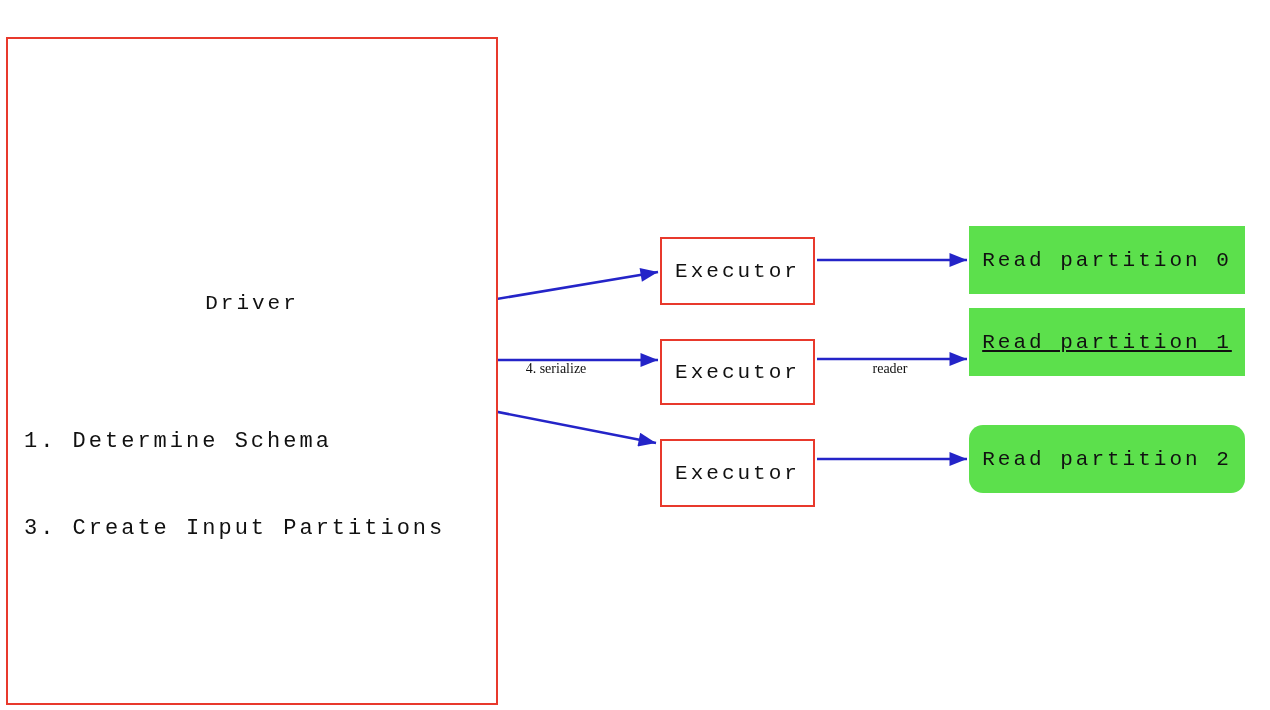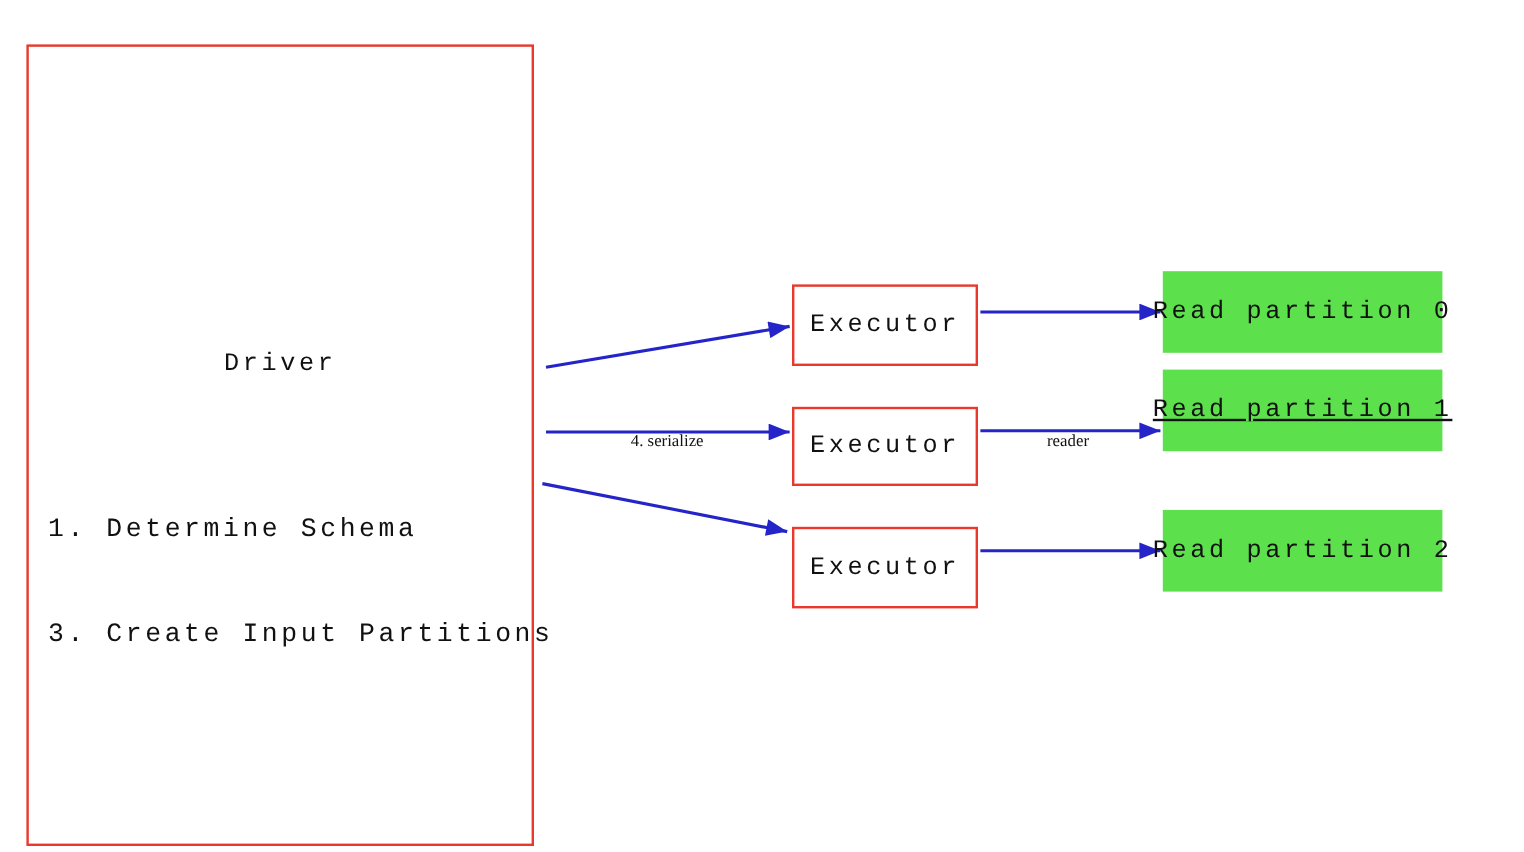--- a/index.html
+++ b/index.html
@@ -28,22 +28,22 @@
   .arrows-layer line { stroke: var(--arrow-blue); stroke-width: 2.6; }
   .arrows-layer marker path { fill: var(--arrow-blue); }
   .box {
     position: absolute;
     border: 2px solid var(--box-border-red);
     background: #ffffff;
     z-index: 2;
     margin-top: 12px;
   }
   .driver-box {
-    left: 22px; top: 25px;
-    width: 423px; height: 668px;
+    left: 6px; top: 25px;
+    width: 492px; height: 668px;
   }
   .driver-title {
     position: absolute;
     left: 0; right: 0;
     top: 250px;
     text-align: center;
     font-size: 21px;
     letter-spacing: 3px;
     line-height: 29px;
     white-space: pre;
@@ -63,21 +63,21 @@
     display: flex;
     align-items: center;
     justify-content: center;
     font-size: 21px;
     letter-spacing: 3px;
     white-space: pre;
   }
   .partition-box {
     position: absolute;
     left: 969px;
-    width: 233px;
+    width: 276px;
     height: 68px;
     background: var(--partition-green);
     display: flex;
     align-items: center;
     justify-content: center;
     font-size: 21px;
     letter-spacing: 3px;
     white-space: pre;
     z-index: 2;
   }
@@ -122,21 +122,21 @@
       <div>3. Create Input Partitions</div>
     </div>
   </div>
 
   <div class="box executor-box" style="top:225px;height:68px;">Executor</div>
   <div class="box executor-box" style="top:327px;height:66px;">Executor</div>
   <div class="box executor-box" style="top:427px;height:68px;">Executor</div>
 
   <div class="partition-box" style="top:226px;">Read partition 0</div>
   <div class="partition-box" style="top:308px;text-decoration:underline;">Read partition 1</div>
-  <div class="partition-box" style="top:425px;">Read partition 2</div>
+  <div class="partition-box" style="top:425px;border-radius:14px;">Read partition 2</div>
 
   <div class="arrow-label serialize">
     <div>4. serialize</div>
   </div>
 
   <div class="arrow-label create-reader">
     <div>reader</div>
   </div>
 
 </div>

